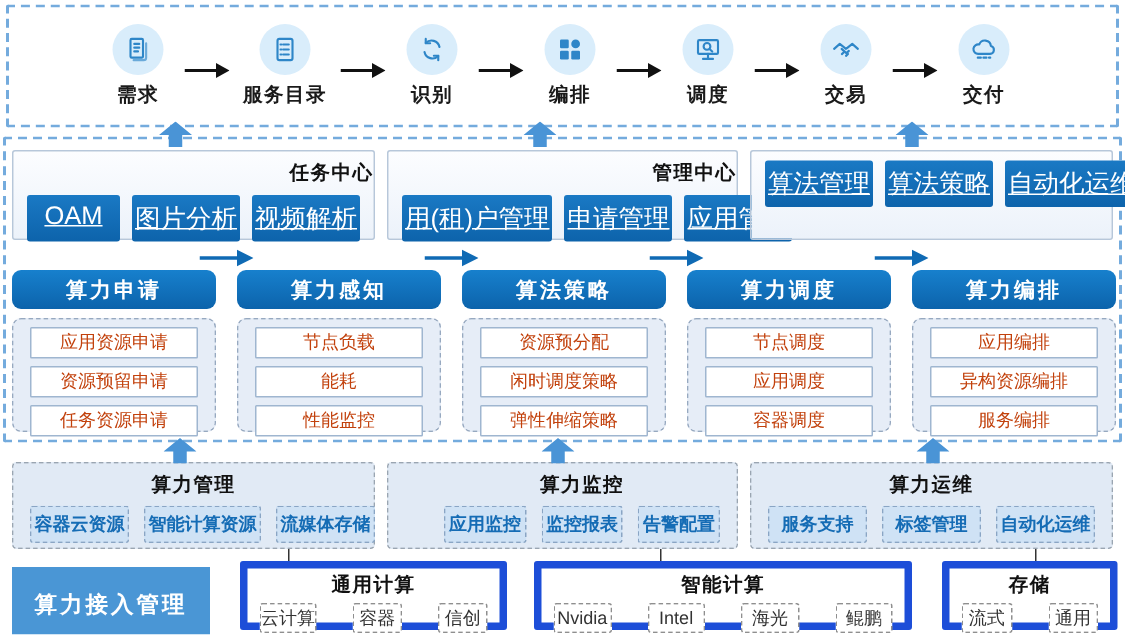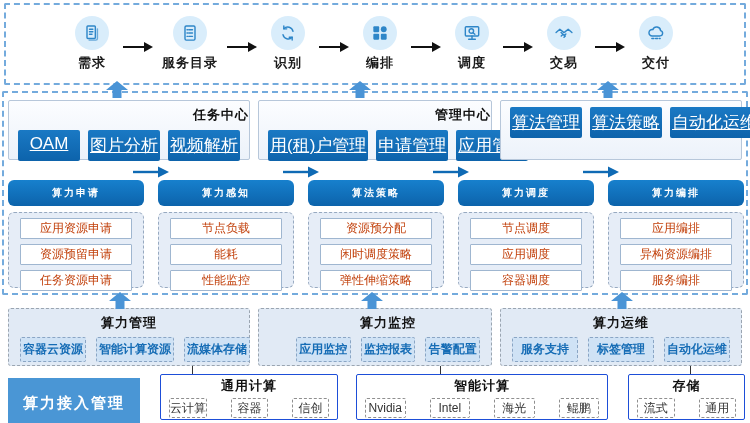--- a/index.html
+++ b/index.html
@@ -20,34 +20,34 @@
   
   .uparrow{position:absolute;z-index:5;}
 
   
   .center-box{position:absolute;top:100px;height:60px;background:linear-gradient(180deg,#fcfdff,#ecf2fa);border:1px solid #b7c7da;border-radius:2px;box-sizing:border-box;}
   .center-title{text-align:right;font-weight:bold;font-size:13px;color:#111;margin-top:5px;letter-spacing:1px;}
   .center-items{display:flex;justify-content:space-between;padding:6px 5px 0;}
   .center-item{background:linear-gradient(180deg,#1a79c4,#0d63ab);color:#fff;font-size:17px;text-align:center;padding:4px 2px;flex:1;margin:0 4px;border-radius:2px;white-space:nowrap;text-decoration:underline;}
 
   
-  .col-header{position:absolute;top:180px;width:136px;height:26px;background:linear-gradient(180deg,#1780cd,#0c63ab);border-radius:6px;color:#fff;font-weight:bold;font-size:10px;text-align:center;line-height:26px;letter-spacing:2px;box-sizing:border-box;}
+  .col-header{position:absolute;top:180px;width:136px;height:26px;background:linear-gradient(180deg,#1780cd,#0c63ab);border-radius:6px;color:#fff;font-weight:bold;font-size:14px;text-align:center;line-height:26px;letter-spacing:2px;box-sizing:border-box;}
   .harrow{position:absolute;top:166px;z-index:4;}
   .sub-box{position:absolute;top:212px;width:136px;height:76px;background:#e6edf7;border:1px dashed #97a9c0;border-radius:6px;box-sizing:border-box;}
   .sub-item{margin:5px 11px 0;height:19px;background:#fff;border:1px solid #9fb6d0;font-size:12px;color:#c2410c;text-align:center;line-height:19px;border-radius:1px;white-space:nowrap;}
 
   
   .group-box{position:absolute;top:308px;height:58px;background:#e1eaf5;border:1px dashed #9aa5b1;border-radius:3px;box-sizing:border-box;}
   .group-title{text-align:center;font-weight:bold;font-size:13px;color:#111;margin-top:5px;letter-spacing:1px;}
   .group-items{display:flex;justify-content:space-between;padding:5px 6px 0;}
   .group-item{background:#cfe2f5;border:1px dashed #8aa5c4;color:#156cb5;font-weight:bold;font-size:12px;text-align:center;padding:3px 2px;flex:1;margin:0 5px;border-radius:2px;white-space:nowrap;}
 
   
   .access-box{position:absolute;left:8px;top:378px;width:132px;height:50px;background:#4a96d5;color:#fff;font-weight:bold;font-size:15px;display:flex;align-items:center;justify-content:center;letter-spacing:2px;}
-  .bottom-box{position:absolute;top:374px;height:46px;background:#fff;border:1px solid #1d4ed8;border-radius:2px;box-sizing:border-box;}
+  .bottom-box{position:absolute;top:374px;height:46px;background:#fff;border:5px solid #1d4ed8;border-radius:2px;box-sizing:border-box;}
   .bottom-title{text-align:center;font-weight:bold;font-size:13px;color:#111;margin-top:2px;letter-spacing:1px;}
   .bottom-items{display:flex;justify-content:space-between;padding:3px 8px 0;gap:24px;}
   .bottom-item{flex:1;border:1px dashed #8f8f8f;font-size:12px;color:#333;text-align:center;height:18px;line-height:18px;background:#fff;border-radius:2px;white-space:nowrap;}
 
   .vline{position:absolute;width:1px;height:9px;background:#333;top:366px;}
 </style>
 </head>
 <body>
 
 <div class="stage">

